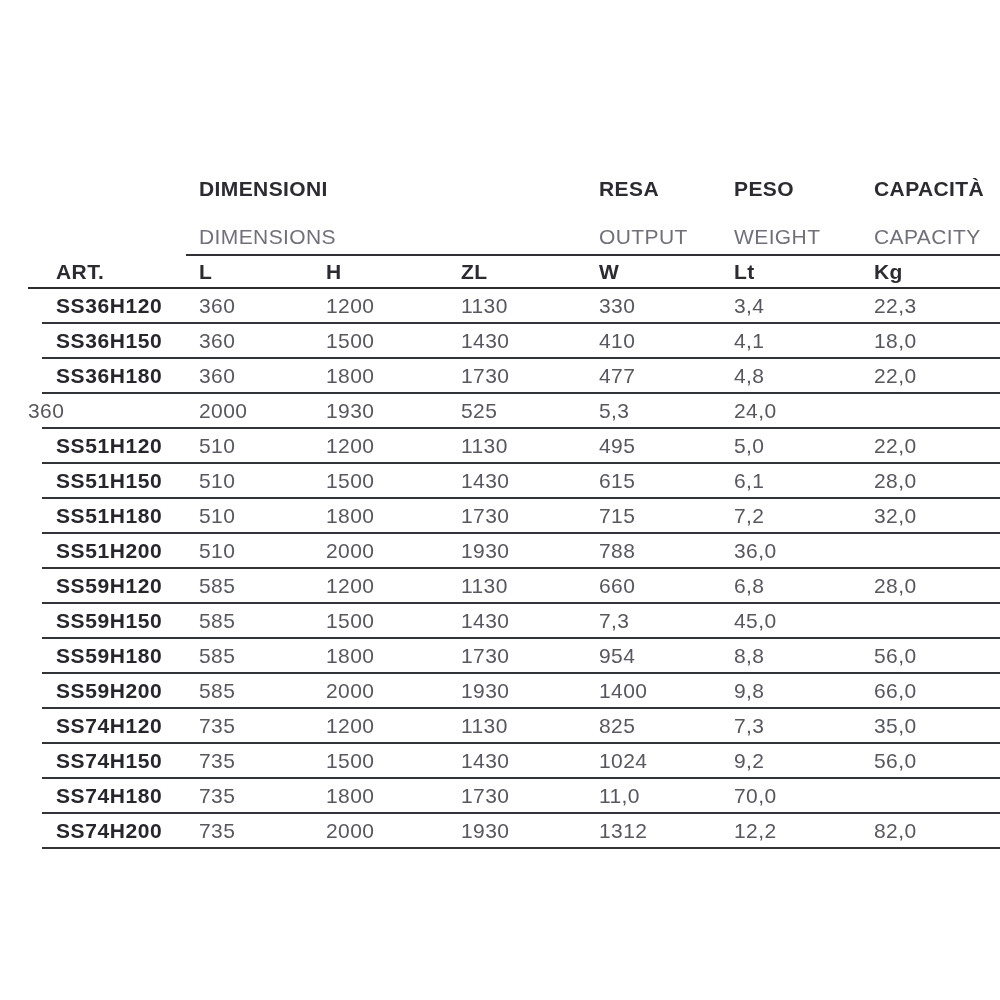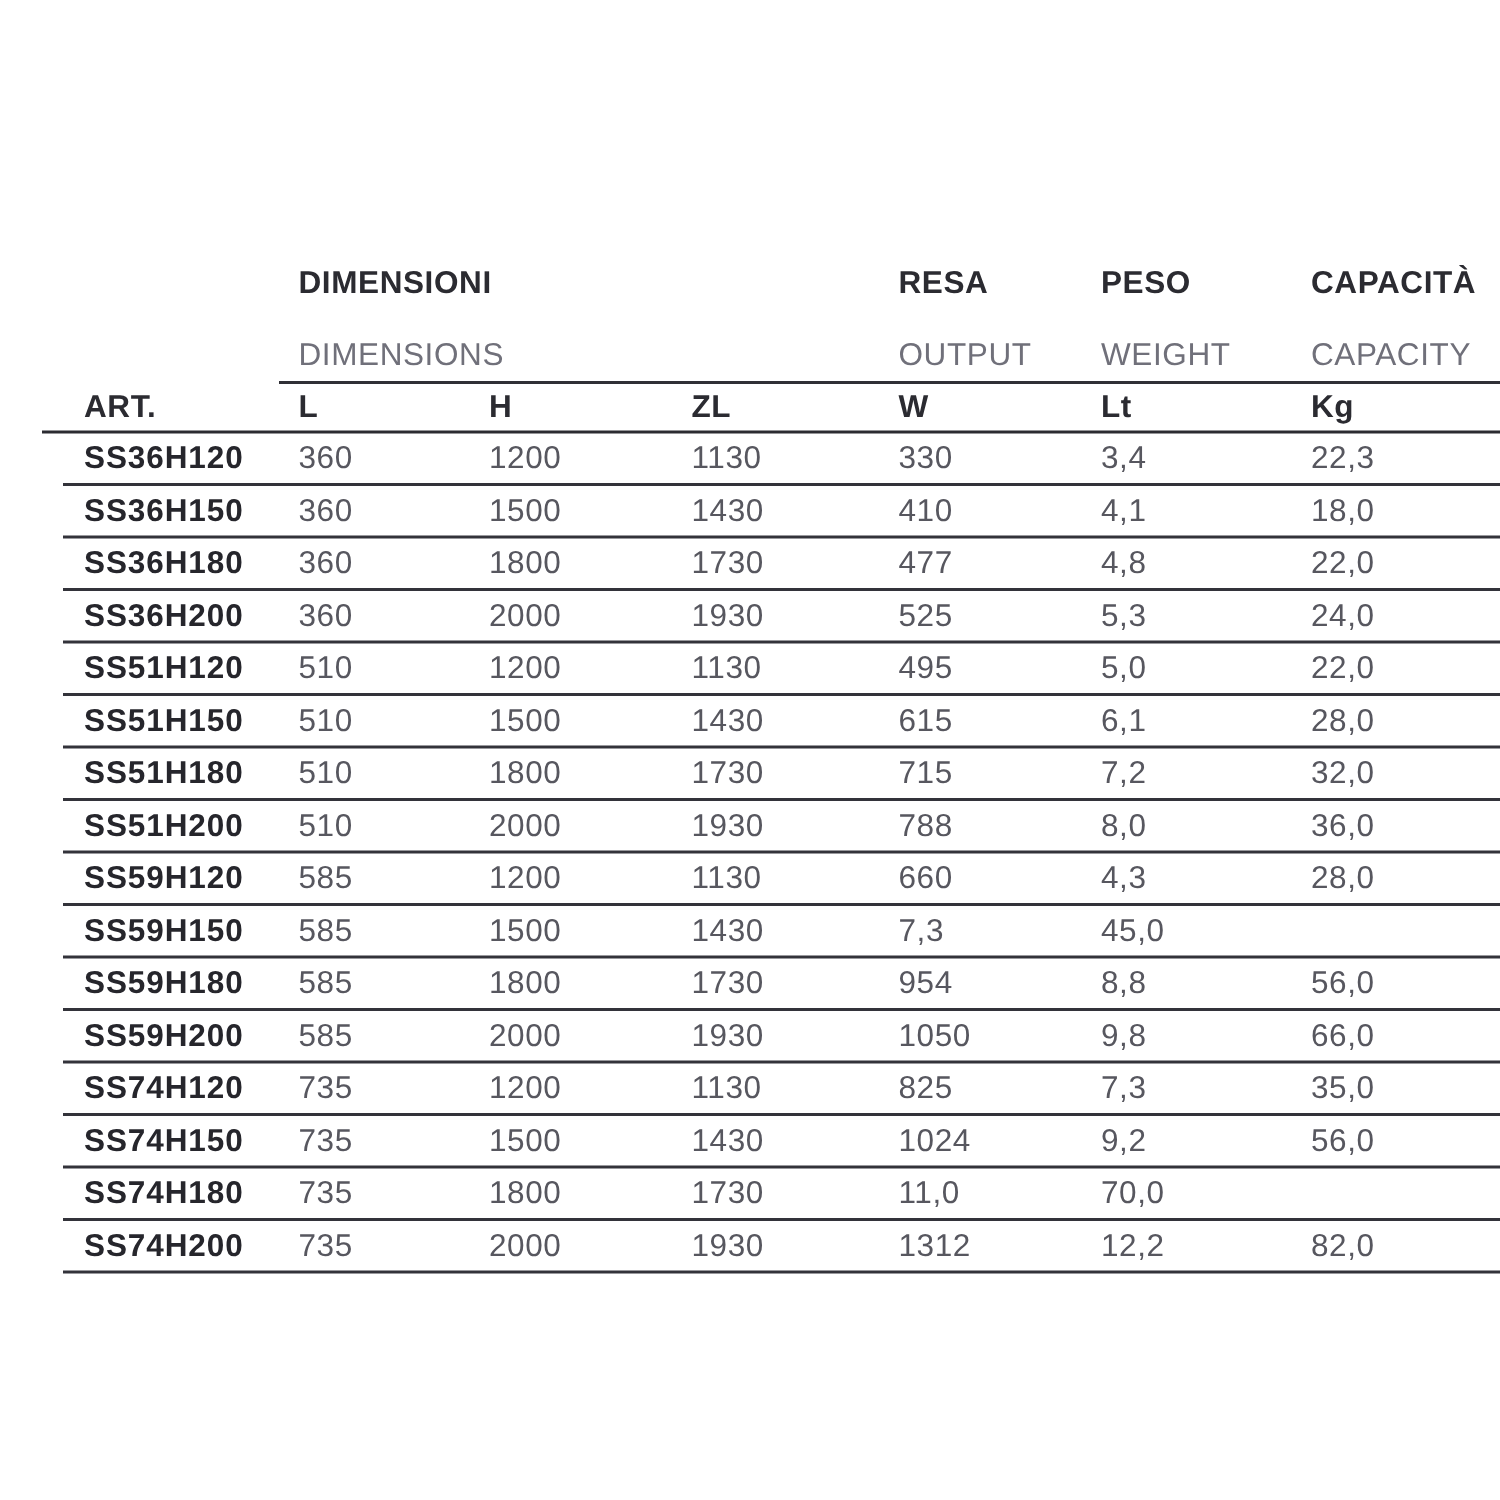--- a/index.html
+++ b/index.html
@@ -157,21 +157,20 @@
     <div class="cell art-col">SS36H180</div>
     <div class="cell">360</div>
     <div class="cell">1800</div>
     <div class="cell">1730</div>
     <div class="cell">477</div>
     <div class="cell">4,8</div>
     <div class="cell">22,0</div>
   </div>
 
   <div class="grid row">
-    <div class="cell art-col">SS36H200</div>
     <div class="cell">360</div>
     <div class="cell">2000</div>
     <div class="cell">1930</div>
     <div class="cell">525</div>
     <div class="cell">5,3</div>
     <div class="cell">24,0</div>
   </div>
 
   <div class="grid row">
     <div class="cell art-col">SS51H120</div>
@@ -202,31 +201,30 @@
     <div class="cell">7,2</div>
     <div class="cell">32,0</div>
   </div>
 
   <div class="grid row">
     <div class="cell art-col">SS51H200</div>
     <div class="cell">510</div>
     <div class="cell">2000</div>
     <div class="cell">1930</div>
     <div class="cell">788</div>
-    <div class="cell">8,0</div>
     <div class="cell">36,0</div>
   </div>
 
   <div class="grid row">
     <div class="cell art-col">SS59H120</div>
     <div class="cell">585</div>
     <div class="cell">1200</div>
     <div class="cell">1130</div>
     <div class="cell">660</div>
-    <div class="cell">4,3</div>
+    <div class="cell">6,8</div>
     <div class="cell">28,0</div>
   </div>
 
   <div class="grid row">
     <div class="cell art-col">SS59H150</div>
     <div class="cell">585</div>
     <div class="cell">1500</div>
     <div class="cell">1430</div>
     <div class="cell">7,3</div>
     <div class="cell">45,0</div>
@@ -240,21 +238,21 @@
     <div class="cell">954</div>
     <div class="cell">8,8</div>
     <div class="cell">56,0</div>
   </div>
 
   <div class="grid row">
     <div class="cell art-col">SS59H200</div>
     <div class="cell">585</div>
     <div class="cell">2000</div>
     <div class="cell">1930</div>
-    <div class="cell">1050</div>
+    <div class="cell">1400</div>
     <div class="cell">9,8</div>
     <div class="cell">66,0</div>
   </div>
 
   <div class="grid row">
     <div class="cell art-col">SS74H120</div>
     <div class="cell">735</div>
     <div class="cell">1200</div>
     <div class="cell">1130</div>
     <div class="cell">825</div>

